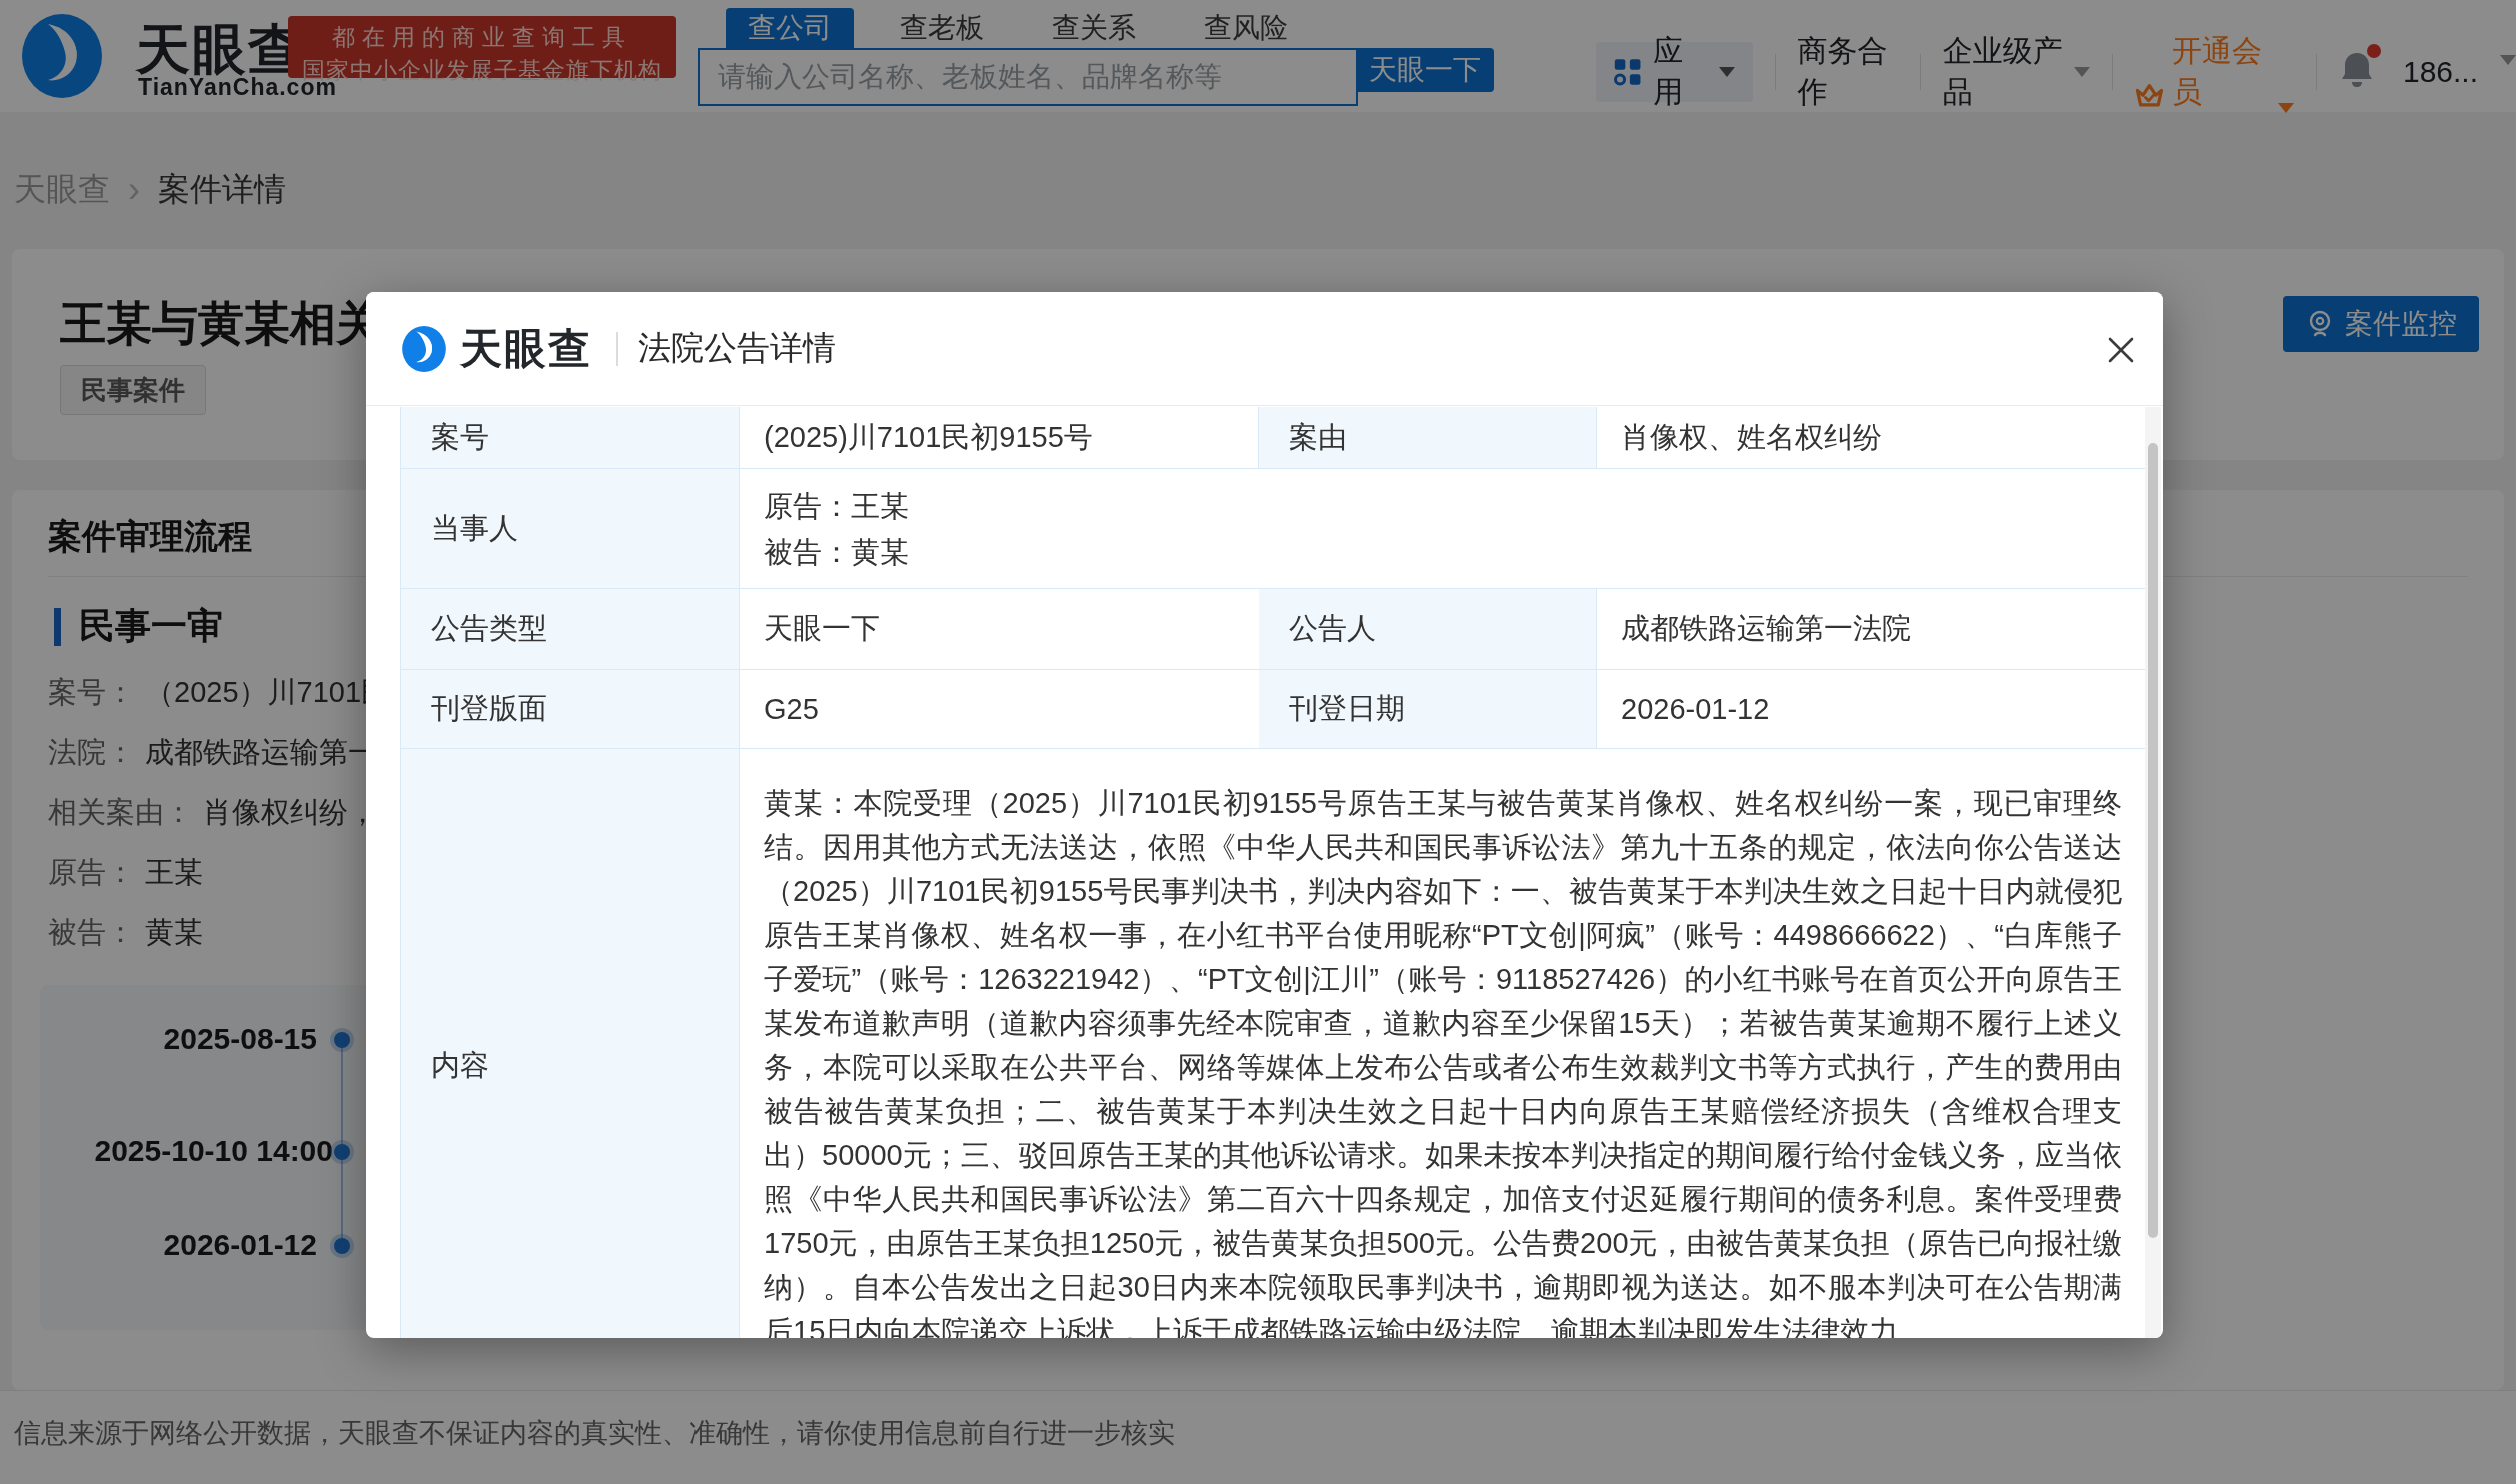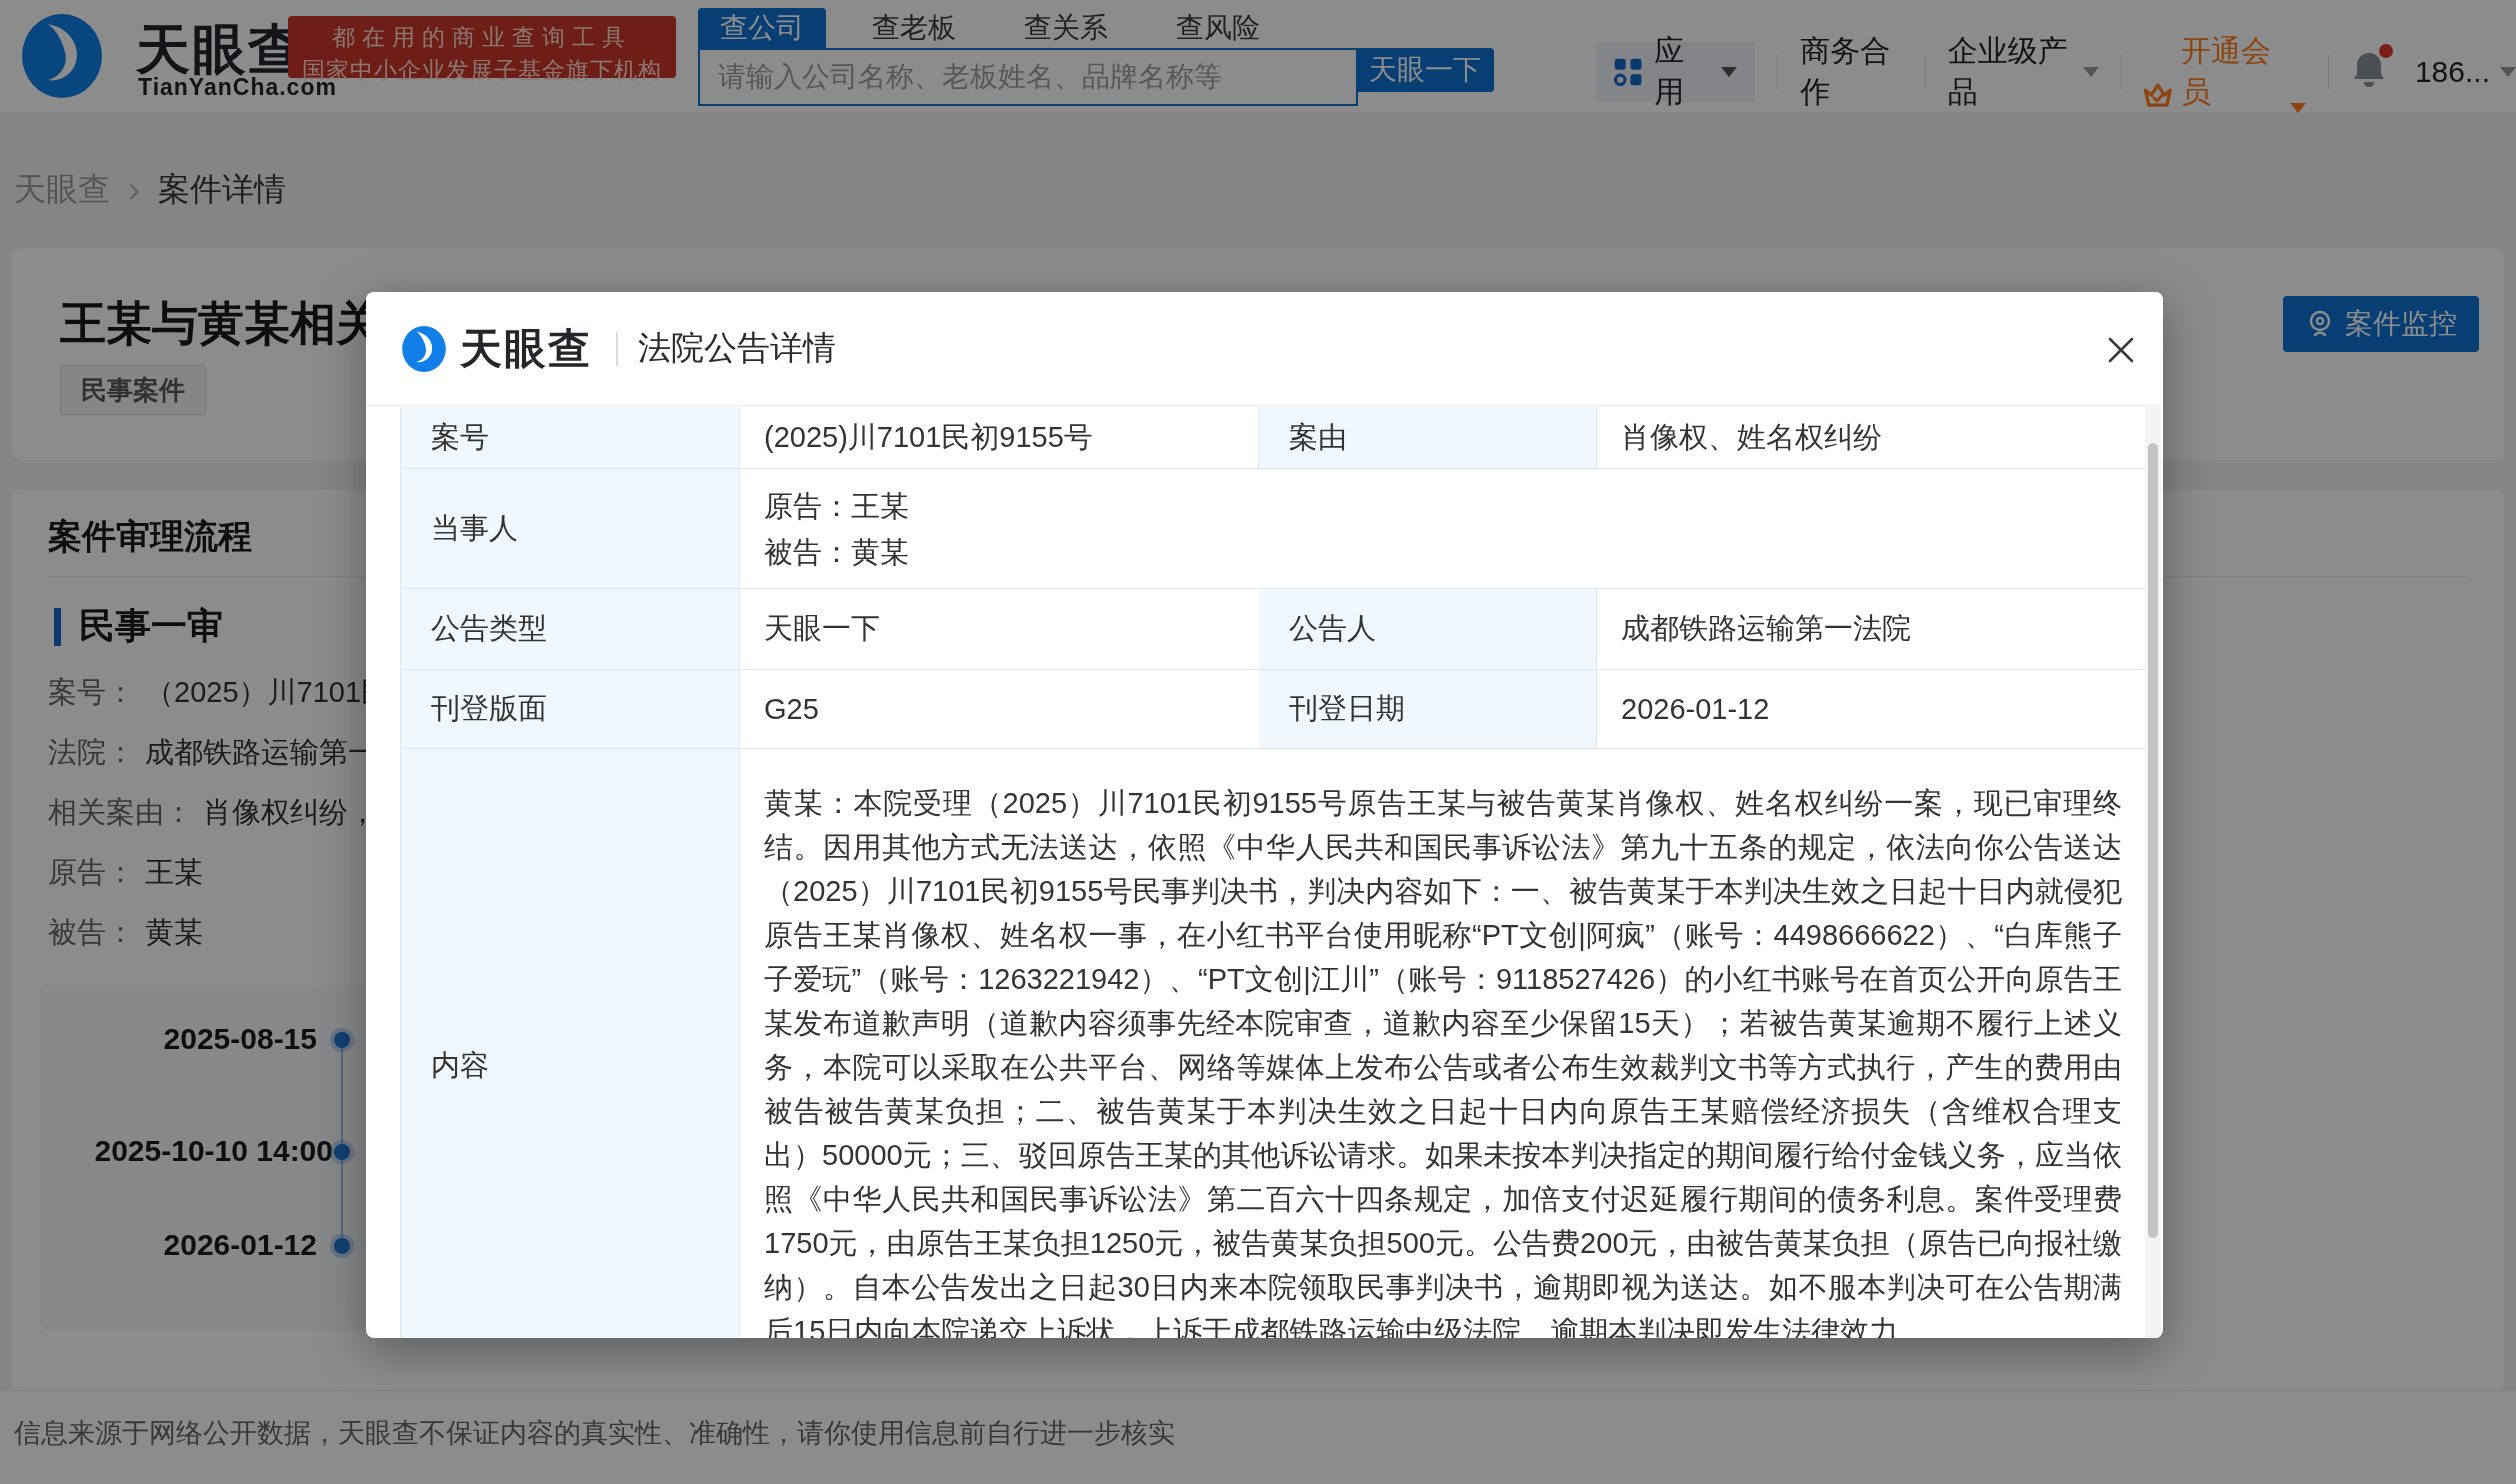--- a/index.html
+++ b/index.html
@@ -12,42 +12,42 @@
   #navbar { position:absolute; left:0; top:0; width:2516px; height:112px; background:#ffffff; }
   #logo-icon { left:18px; top:12px; }
   #logo-cn { left:136px; top:14px; font-size:54px; font-weight:bold; color:#23262a; letter-spacing:2px; }
   #logo-domain { left:138px; top:74px; font-size:23px; font-weight:bold; color:#23262a; letter-spacing:1px; }
   #promo { left:288px; top:16px; width:388px; height:62px; background:#c8352b; border-radius:4px;
     color:#ffd8ce; text-align:center; padding-top:6px; }
   #promo .l1 { font-size:23px; letter-spacing:7px; }
   #promo .l2 { font-size:23px; letter-spacing:1px; margin-top:2px; }
   #search-tabs { left:698px; top:8px; display:flex; align-items:center; }
   .stab { font-size:28px; color:#3c3c3c; height:40px; line-height:40px; padding:0 22px; cursor:pointer; }
-  .stab.active { background:#0e72d1; color:#ffffff; border-radius:4px 4px 0 0; }
+  .stab.active { background:#0e72d1; color:#ffffff; border-radius:4px 4px 0 0;margin-left:28px; }
   .stab + .stab { margin-left:24px; }
   #search-input { left:698px; top:48px; width:660px; height:58px; border:2px solid #0e72d1;
     background:#fff; font-size:28px; color:#333; padding-left:18px; outline:none; }
   #search-input::placeholder { color:#9aa0a6; }
   #search-btn { left:1356px; top:48px; width:138px; height:44px; background:#0e72d1; color:#fff;
     font-size:28px; border:none; border-radius:0 4px 4px 0; cursor:pointer; }
   #nav-right { left:1596px; top:40px; height:64px; display:flex; align-items:center; }
   #apps-chip { display:flex; align-items:center; background:#eef3fa; border-radius:4px;
     height:60px; padding:0 18px; cursor:pointer; }
   #apps-chip .txt { font-size:30px; color:#23262a; margin:0 10px 0 12px; }
   .vdiv { width:1px; height:36px; background:#e0e0e0; margin:0 22px; }
   .navlink { font-size:30px; color:#23262a; cursor:pointer; display:flex; align-items:center; }
   .caret { width:0; height:0; border-left:8px solid transparent; border-right:8px solid transparent;
     border-top:10px solid #555; margin-left:10px; }
   .caret.gray { border-top-color:#9a9a9a; }
   .caret.orange { border-top-color:#ff7d1f; }
   #vip { color:#ff7d1f; font-size:30px; display:flex; align-items:flex-end; cursor:pointer; }
   #vip .txt { margin-left:8px; }
   #bell-wrap { position:relative; cursor:pointer; }
   #bell-dot { position:absolute; right:-6px; top:-6px; width:14px; height:14px; background:#e0392f; border-radius:50%; }
-  #account { font-size:30px; color:#23262a; display:flex; align-items:center; cursor:pointer; }
+  #account { font-size:30px; color:#23262a; display:flex; cursor:pointer;gap:12px; }
 
   
   #breadcrumb { left:14px; top:168px; display:flex; align-items:center; font-size:32px; }
   #bc-home { color:#9b9b9b; cursor:pointer; }
   #bc-sep { color:#b5b5b5; font-size:36px; margin:0 18px; }
   #bc-cur { color:#3a3a3a; }
 
   
   #card1 { left:12px; top:249px; width:2492px; height:211px; background:#fff; border-radius:8px; }
   #case-title { left:48px; top:44px; font-size:46px; font-weight:bold; color:#1b1b1b; }

